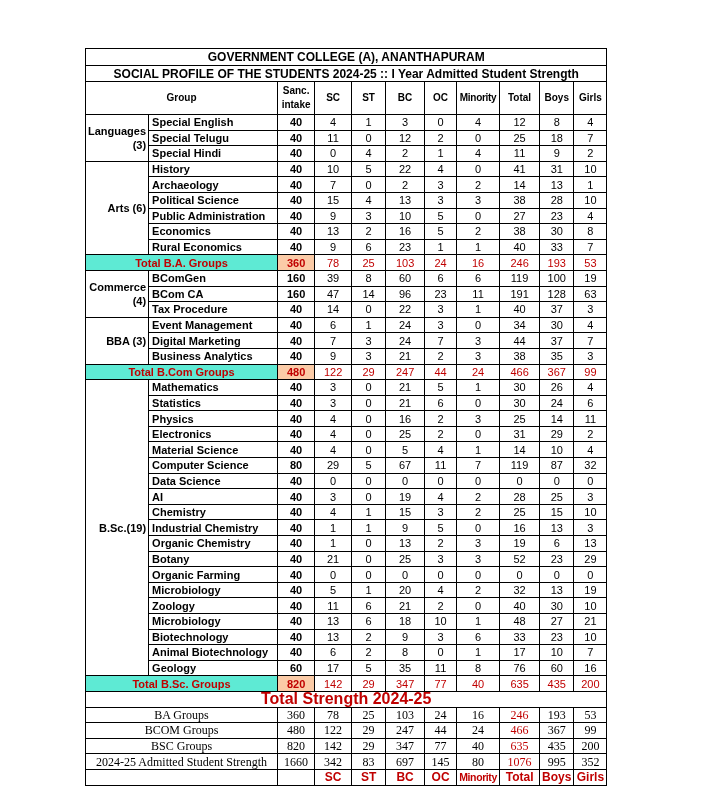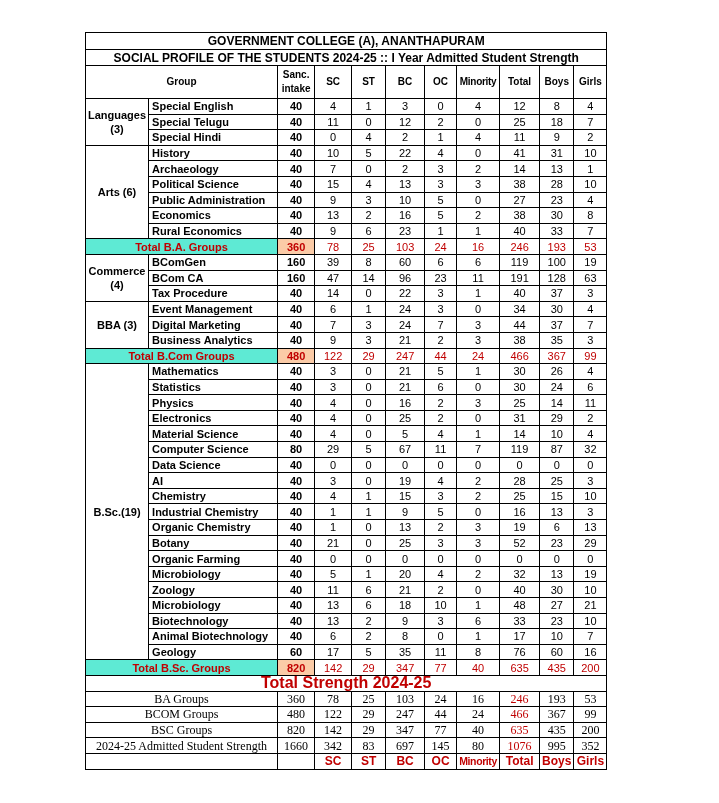--- a/index.html
+++ b/index.html
@@ -1,24 +1,24 @@
 <!DOCTYPE html>
 <html><head>
 <meta charset="utf-8">
 <style>
   html, body { margin: 0; padding: 0; background: #ffffff; }
   body { width: 719px; height: 803px; position: relative; font-family: "Liberation Sans", sans-serif; color: #000; }
-  #wrap { position: absolute; left: 85px; top: 32px; border-radius: 23px; }
+  #wrap { position: absolute; left: 85px; top: 48px; border-radius: 23px; }
   table { border-collapse: collapse; table-layout: fixed; font-size: 11px; }
   td { border: 1px solid #000; padding: 0 2px; height: 14.6px; line-height: 14px; text-align: center; white-space: nowrap; overflow: hidden; }
   .title1 td { font-weight: bold; font-size: 12px; height: 16px; }
   .title2 td { font-weight: bold; font-size: 12px; height: 15px; }
   .hdr td { font-weight: bold; font-size: 10px; height: 32px; line-height: 14px; }
   .hdr td.minority { font-size: 10px; letter-spacing: -0.3px; }
-  td.cat { font-weight: bold; text-align: center; white-space: normal; line-height: 14px; margin-left: 32px; }
+  td.cat { font-weight: bold; text-align: right; white-space: normal; line-height: 14px; margin-left: 32px; }
   td.subj { font-weight: bold; text-align: left; padding-left: 3px; }
   td.sanc { font-weight: bold; }
   tr.total td { color: #c00000; }
   tr.total td.tlabel { background: #5eead4; font-weight: bold; }
   tr.total td.tsanc { background: #fbcba7; font-weight: bold; }
   tr.strength-title td { color: #c00000; font-weight: bold; font-size: 16px; }
   tr.summary td { font-family: "Liberation Serif", serif; font-size: 12px; }
   tr.summary td.slabel { text-align: center; padding-right: 2px; }
   tr.summary td.stotal { color: #c00000; }
   tr.footer td { color: #c00000; font-weight: bold; font-size: 12px; border-bottom: 1px solid #000; }

